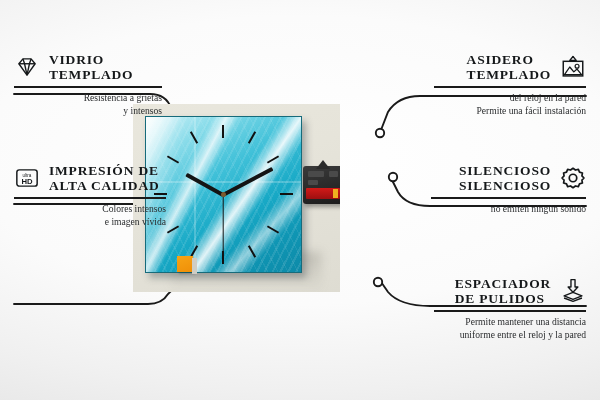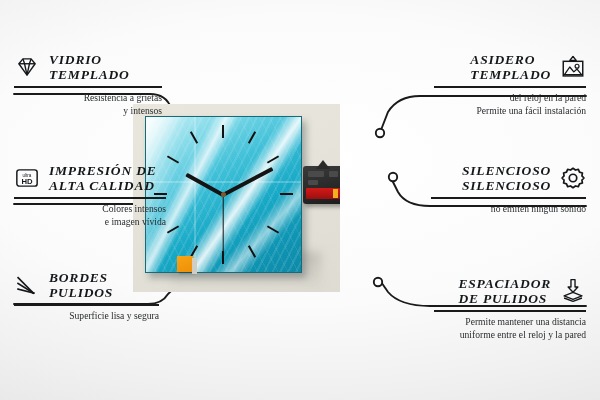--- a/index.html
+++ b/index.html
@@ -87,21 +87,21 @@
     background:linear-gradient(160deg,#f7a415,#ef8f08);
     box-shadow:2px 2px 2px rgba(0,0,0,.18);
   }
   .foam-side{position:absolute;left:59px;top:154px;width:5px;height:16px;background:#cfcdc4;}
 
   
   .feat{position:absolute;}
   .feat .head{display:flex;align-items:center;gap:9px;}
   .feat.left .head{justify-content:flex-start;}
   .feat.right .head{justify-content:flex-end;}
-  .titles{line-height:1.12;font-style:italic;}
+  .titles{line-height:1.12;}
   .titles .t{
     font-family:"Liberation Serif", serif;
     font-weight:700;font-size:13.5px;letter-spacing:.8px;color:#15181a;
     white-space:nowrap;
   }
   .feat.right .titles{text-align:left;}
   .rule{height:1.5px;background:#1a1a1a;margin-top:4px;}
   .desc{
     font-family:"Liberation Serif", serif;
     font-size:9.6px;color:#2a2c2e;line-height:1.35;margin-top:4px;white-space:nowrap;text-align:right;
@@ -221,40 +221,20 @@
         <div class="t">ALTA CALIDAD</div>
       </div>
     </div>
     <div class="rule w2"></div>
     <div class="desc">
       <div>Colores intensos</div>
       <div>e imagen vívida</div>
     </div>
   </div>
 
-  <div class="feat left" style="left:14px;top:270px;">
-    <div class="head">
-      <svg class="ico" viewBox="0 0 32 32">
-        <g stroke="#15181a" stroke-width="2" stroke-linecap="square" fill="none">
-          <path d="M5 7 L24 26"></path>
-            <path d="M5 14 L24 26"></path>
-            <path d="M5 21 L24 26"></path>
-            <path d="M24 26 L24 26"></path>
-        </g>
-      </svg>
-      <div class="titles">
-        <div class="t">BORDES</div>
-        <div class="t">PULIDOS</div>
-      </div>
-    </div>
-    <div class="rule w3"></div>
-    <div class="desc">
-      <div>Superficie lisa y segura</div>
-    </div>
-  </div>
 
   <div class="feat right" style="left:434px;top:52px;width:152px;">
     <div class="head">
       <div class="titles">
         <div class="t">ASIDERO</div>
         <div class="t">TEMPLADO</div>
       </div>
       <svg class="ico" viewBox="0 0 32 32">
         <path d="M16 3 L20 8 H12 Z" fill="none" stroke="#15181a" stroke-width="1.6" stroke-linejoin="round"></path>
         <circle cx="16" cy="4" r="1.2" fill="#15181a"></circle>

